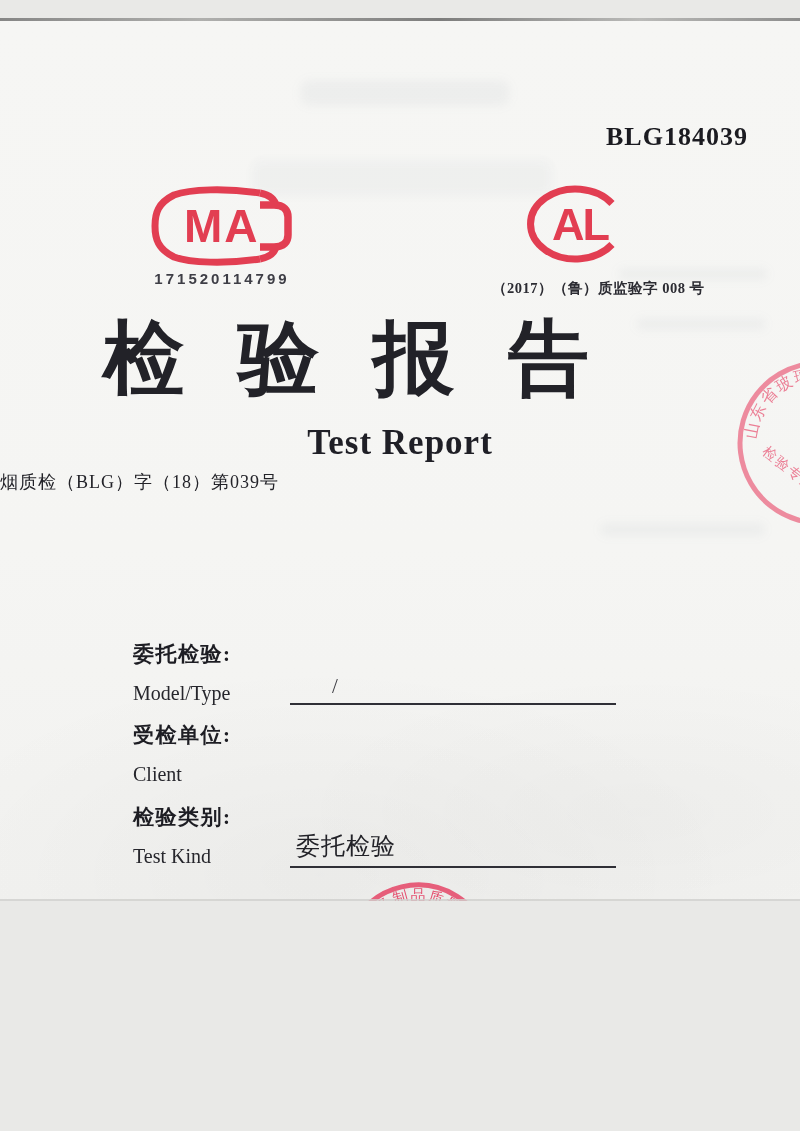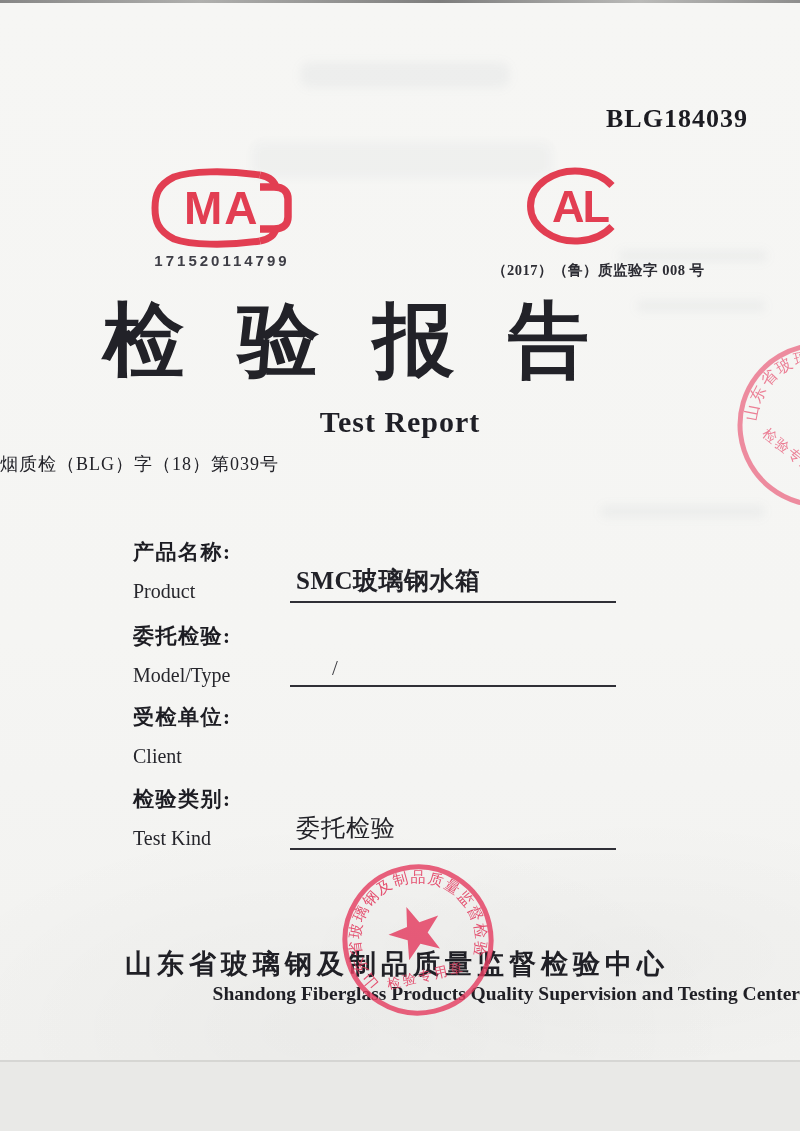--- a/index.html
+++ b/index.html
@@ -1,19 +1,19 @@
 <!DOCTYPE html>
 <html><head>
 <meta charset="utf-8">
 <style>
   html,body{margin:0;padding:0;background:#e9e9e7;}
   .page{
     position:relative;
-    width:800px;height:1062px;
-    margin:0 auto;
+    width:800px;height:883px;
+    margin:18px auto;
     overflow:hidden;
     background:
       radial-gradient(ellipse 600px 300px at 40% 97%, rgba(0,0,0,0.030), transparent 70%),
       radial-gradient(ellipse 500px 200px at 80% 90%, rgba(0,0,0,0.022), transparent 70%),
       linear-gradient(180deg,#f6f6f4 0%,#f5f5f3 60%,#f2f2f0 100%);
     font-family:"Liberation Serif","DejaVu Serif",serif;
     color:#26262b;
   }
   .scan-edge-top{
     position:absolute;top:0;left:0;right:0;height:3px;
@@ -46,21 +46,21 @@
 
   
   .title-zh{
     position:absolute;top:292px;left:0;right:0;margin:0;
     text-align:center;transform:translateX(-27px);
     font-family:"Liberation Sans","DejaVu Sans",sans-serif;
     font-size:81px;line-height:1.2;font-weight:900;letter-spacing:54px;color:#222228;
   }
   .title-en{
     position:absolute;top:405px;left:0;right:0;text-align:center;
-    font-size:30px;font-weight:700;letter-spacing:1px;color:#1f1f26;
+    font-size:35px;font-weight:700;letter-spacing:1px;color:#1f1f26;
   }
   .doc-no{
     position:absolute;top:452px;left:0;right:0;
     font-size:18px;letter-spacing:1px;color:#232329;
   }
 
   
   .field{position:absolute;left:133px;width:500px;height:80px;}
   .f1{top:538px;} .f2{top:622px;} .f3{top:703px;} .f4{top:785px;}
   .field .zh{position:absolute;top:0;left:0;font-size:21px;font-weight:700;letter-spacing:1.5px;color:#1d1d23;}
@@ -114,27 +114,20 @@
   <svg class="cal-svg" width="110" height="84" viewBox="0 0 110 84">
     <path d="M88 21.5 A 45 35 0 1 0 88 62.5" fill="none" stroke="#e23e52" stroke-width="7"></path>
     <text x="28" y="58" font-family="Liberation Sans, DejaVu Sans, sans-serif" font-size="45" font-weight="bold" letter-spacing="-2" fill="#e23e52">AL</text>
   </svg>
   <div class="cal-number">（2017）（鲁）质监验字 008 号</div>
 
   <h1 class="title-zh">检验报告</h1>
   <div class="title-en">Test Report</div>
   <div class="doc-no">烟质检（BLG）字（18）第039号</div>
 
-  <div class="field f1">
-    <div class="zh">产品名称:</div>
-    <div class="en">Product</div>
-    <div class="value-box">
-      <div class="value">SMC玻璃钢水箱</div>
-    </div>
-  </div>
   <div class="field f2">
     <div class="zh">委托检验:</div>
     <div class="en">Model/Type</div>
     <div class="value-box">
       <div class="value">/</div>
     </div>
   </div>
   <div class="field f3">
     <div class="zh">受检单位:</div>
     <div class="en">Client</div>

